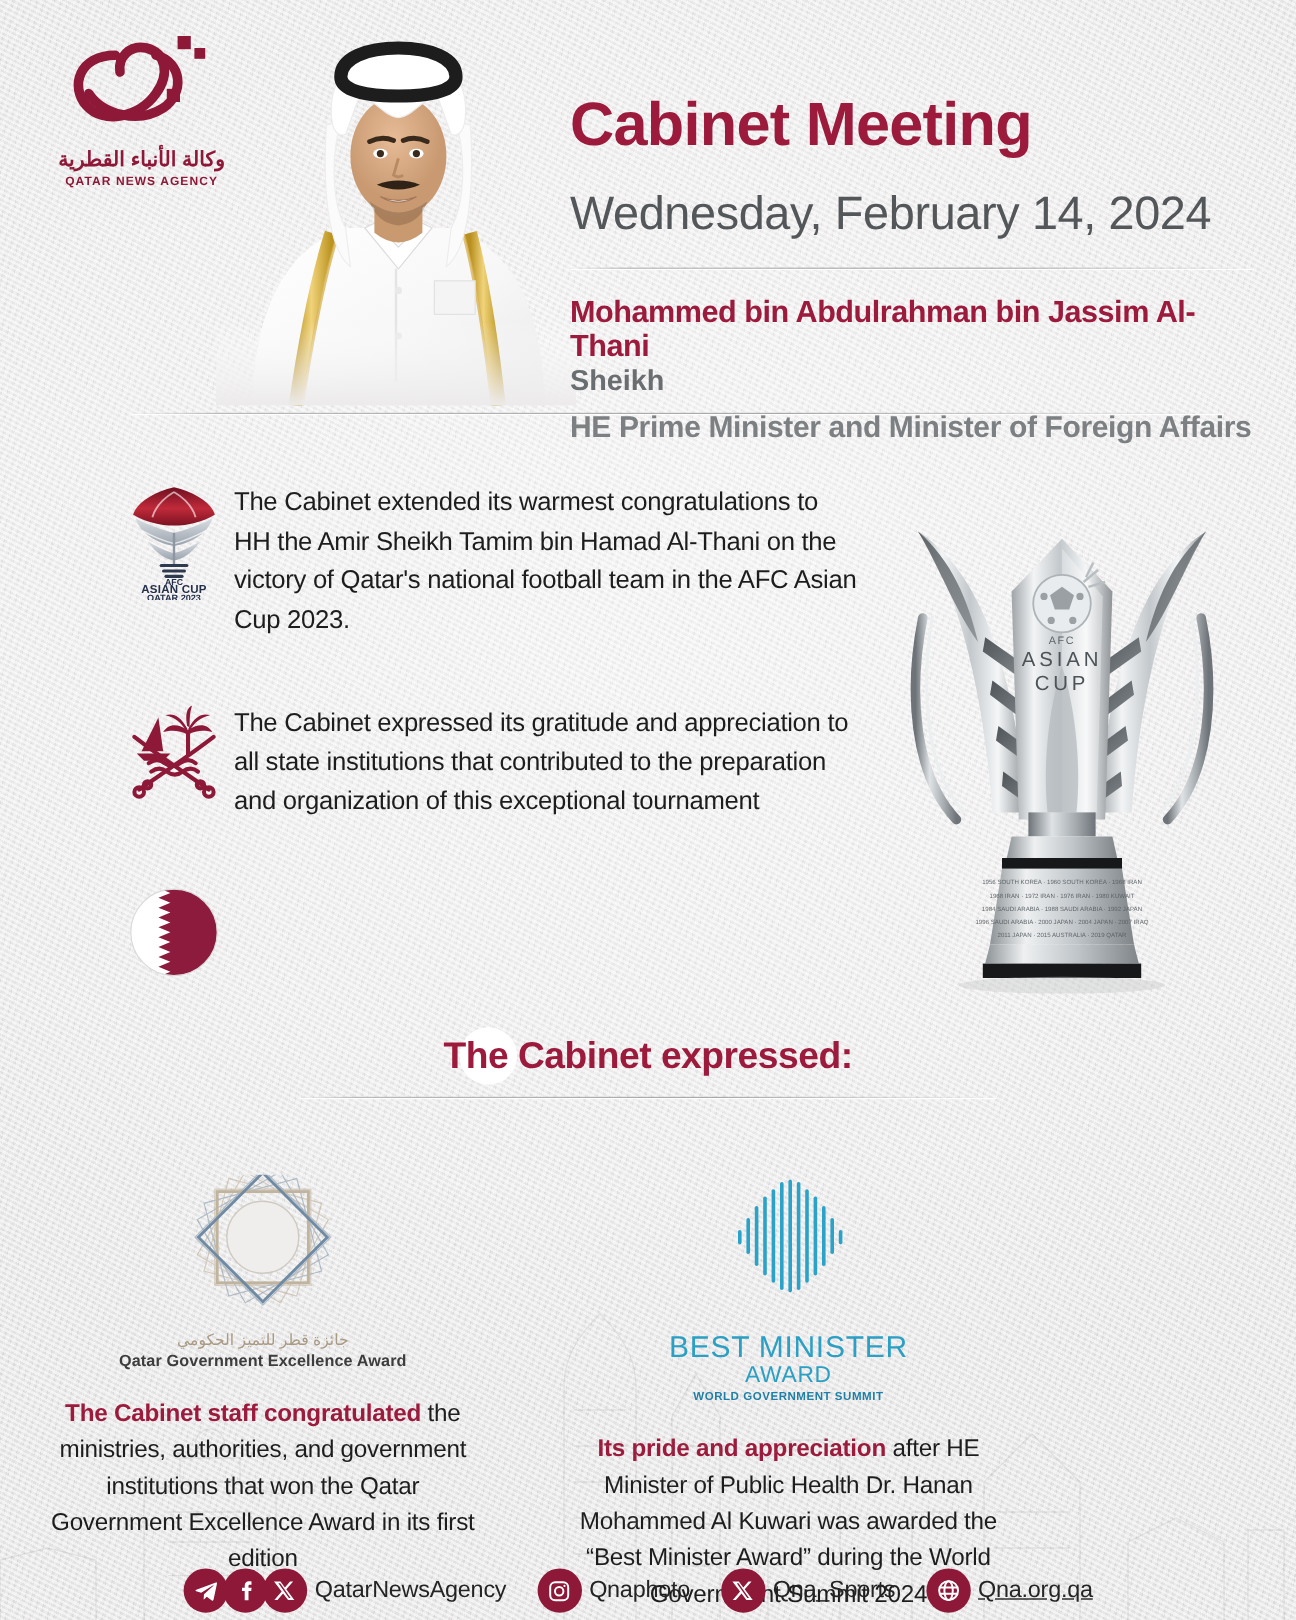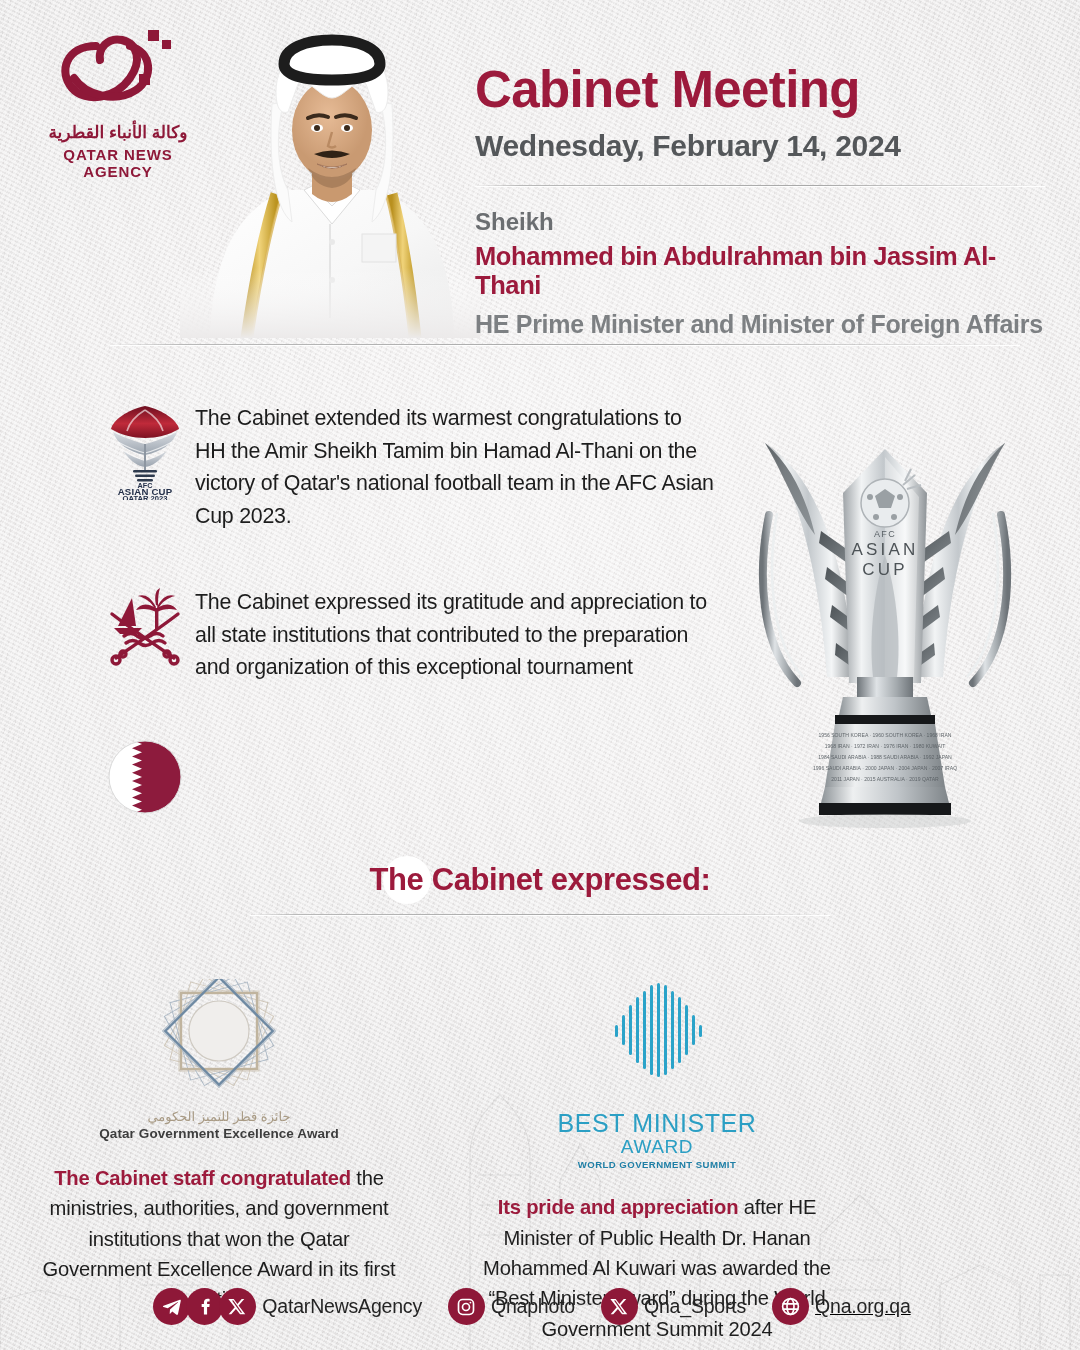--- a/index.html
+++ b/index.html
@@ -27,30 +27,30 @@
     opacity: .85;
     pointer-events: none;
   }
   
   #header { position: absolute; top: 0; left: 0; width: 1080px; height: 345px; }
 
   #qna-logo { position: absolute; left: 42px; top: 26px; width: 152px; height: 140px; }
   #qna-logo .ar { position:absolute; left:0; top:96px; width:152px; text-align:center;
      font-size:17px; font-weight:bold; color:#8e1838; direction:rtl; letter-spacing:.2px;}
   #qna-logo .en { position:absolute; left:0; top:120px; width:152px; text-align:center;
-     font-size:15px; font-weight:bold; color:#8e1838; letter-spacing:.9px;}
+     font-size:10px; font-weight:bold; color:#8e1838; letter-spacing:.9px;}
 
   #portrait { position: absolute; left: 180px; top: 18px; width: 300px; height: 320px; }
 
-  #title-block { position: absolute; left: 475px; top: 64px; width: 575px; }
+  #title-block { position: absolute; left: 475px; top: 78px; width: 575px; }
   #meeting-title {
     font-size: 51px; font-weight: 900; color: #9c1a3c; letter-spacing: -0.6px; line-height: 1;
   }
   #meeting-date {
-    margin-top: 14px; font-size: 30px; font-weight: bold; color: #54575a; letter-spacing: -0.3px;
+    margin-top: 28px; font-size: 39px; font-weight: normal; color: #54575a; letter-spacing: -0.3px;
   }
   .hr-thin {
     height: 1px; background: linear-gradient(to right, rgba(255,255,255,0) 0%, #b9b9b9 8%, #a8a8a8 60%, rgba(255,255,255,0) 100%);
     box-shadow: 0 1px 0 rgba(255,255,255,.9);
   }
   #title-rule { margin: 22px 0 0 0; width: 570px; }
   #person-block { margin-top: 22px; }
   #person-honorific { font-size: 24px; font-weight: bold; color: #6b6e71; }
   #person-name { margin-top: 6px; font-size: 25.5px; font-weight: bold; color: #9c1a3c; letter-spacing: -0.4px; }
   #person-role { margin-top: 10px; font-size: 25px; font-weight: bold; color: #7d8083; letter-spacing: -0.3px; }
@@ -90,21 +90,21 @@
   .award-lead { color:#9c1a3c; font-weight: bold; }
 
   .qgea-ar { font-size: 13px; color:#a89a84; direction:rtl; letter-spacing:1px; margin-top:4px;}
   .qgea-en { font-size: 13.5px; color:#3d3d3d; font-weight:bold; margin-top:2px; letter-spacing:.1px;}
   .bma-l1 { font-size: 25px; color:#2b9fc4; letter-spacing:.6px; line-height:1.02; margin-top:6px;}
   .bma-l2 { font-size: 19px; color:#2b9fc4; letter-spacing:.6px; line-height:1.05;}
   .bma-l3 { font-size: 9.6px; color:#1f7fa6; font-weight:bold; letter-spacing:.45px; margin-top:3px;}
 
   
   #footer { position:absolute; left:0; top:1288px; width:1080px; height:56px;
-            display:flex; align-items:flex-start; justify-content:center; }
+            display:flex; align-items:flex-end; justify-content:center; }
   .soc-group { display:flex; align-items:center; margin-right: 26px; }
   .soc-group:last-child { margin-right: 16px; text-decoration: underline; }
   .soc-icon { width:37px; height:37px; border-radius:50%; background:#8e1838;
               display:flex; align-items:center; justify-content:center; margin-right:-4px; }
   .soc-icon:last-of-type { margin-right: 0; }
   .soc-label { font-size: 19.5px; color:#242424; margin-left: 10px; letter-spacing:-0.2px; }
 
   
   #skyline { position:absolute; left:0; top:1085px; width:1080px; height:265px;
              opacity:.16; pointer-events:none; }
@@ -198,22 +198,22 @@
         <path d="M128 150 q24 18 48 0 q-6 18 -24 20 q-18 -2 -24 -20 Z" fill="#3b2b1d" opacity=".22"></path>
         <rect x="0" y="0" width="300" height="320" fill="url(#fade)"></rect>
       </svg>
     </div>
 
     <div id="title-block">
       <div id="meeting-title">Cabinet Meeting</div>
       <div id="meeting-date">Wednesday, February 14, 2024</div>
       <div id="title-rule" class="hr-thin"></div>
       <div id="person-block">
+        <div id="person-name">Mohammed bin Abdulrahman bin Jassim Al-Thani</div>
         <div id="person-honorific">Sheikh</div>
-        <div id="person-name">Mohammed bin Abdulrahman bin Jassim Al-Thani</div>
         <div id="person-role">HE Prime Minister and Minister of Foreign Affairs</div>
       </div>
     </div>
 
     <div id="header-rule" class="hr-thin"></div>
   </div>
 
   <div id="bullets">
 
     <div class="bullet">

